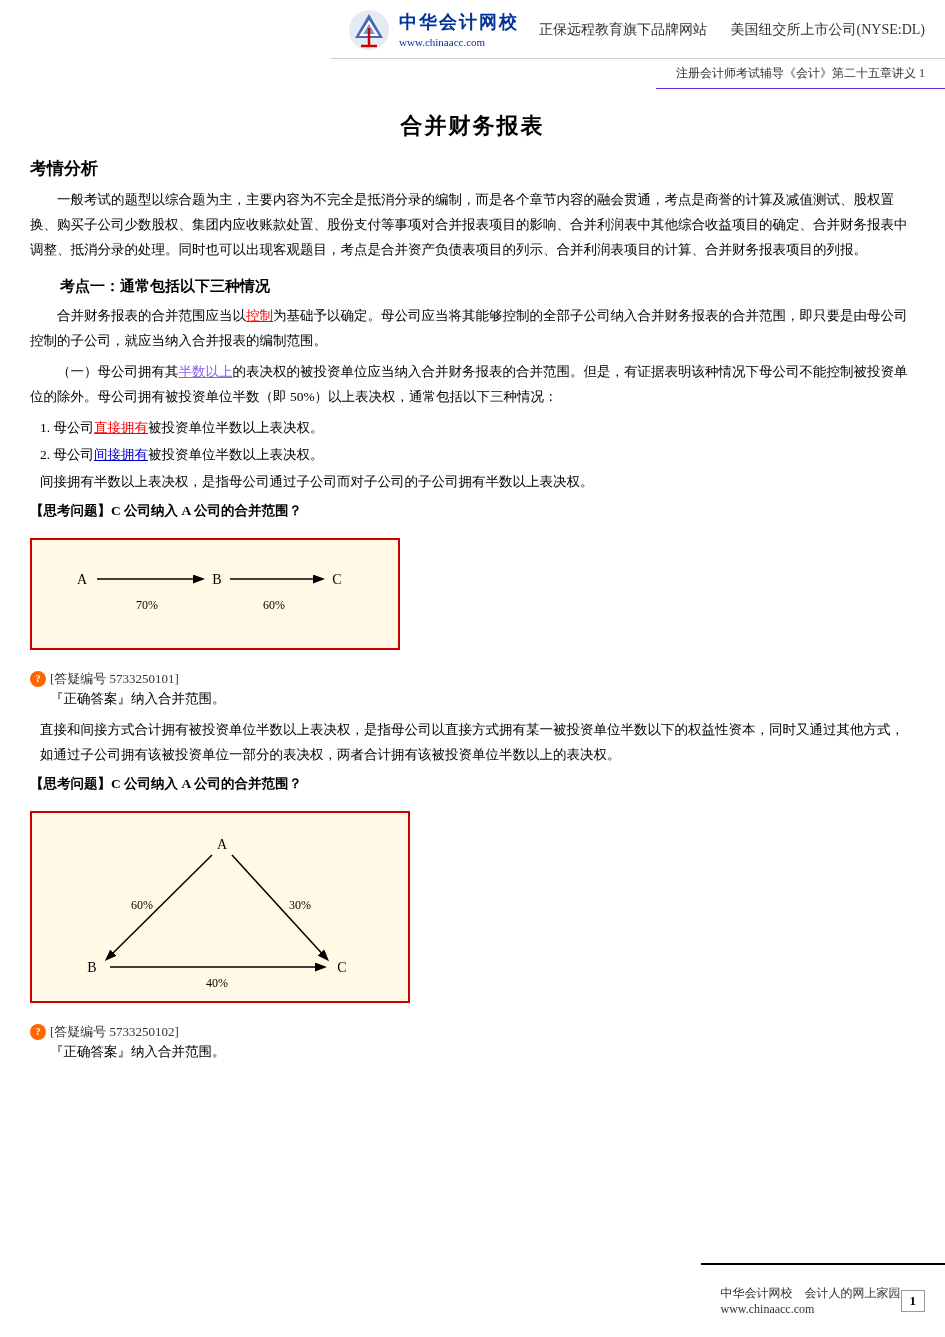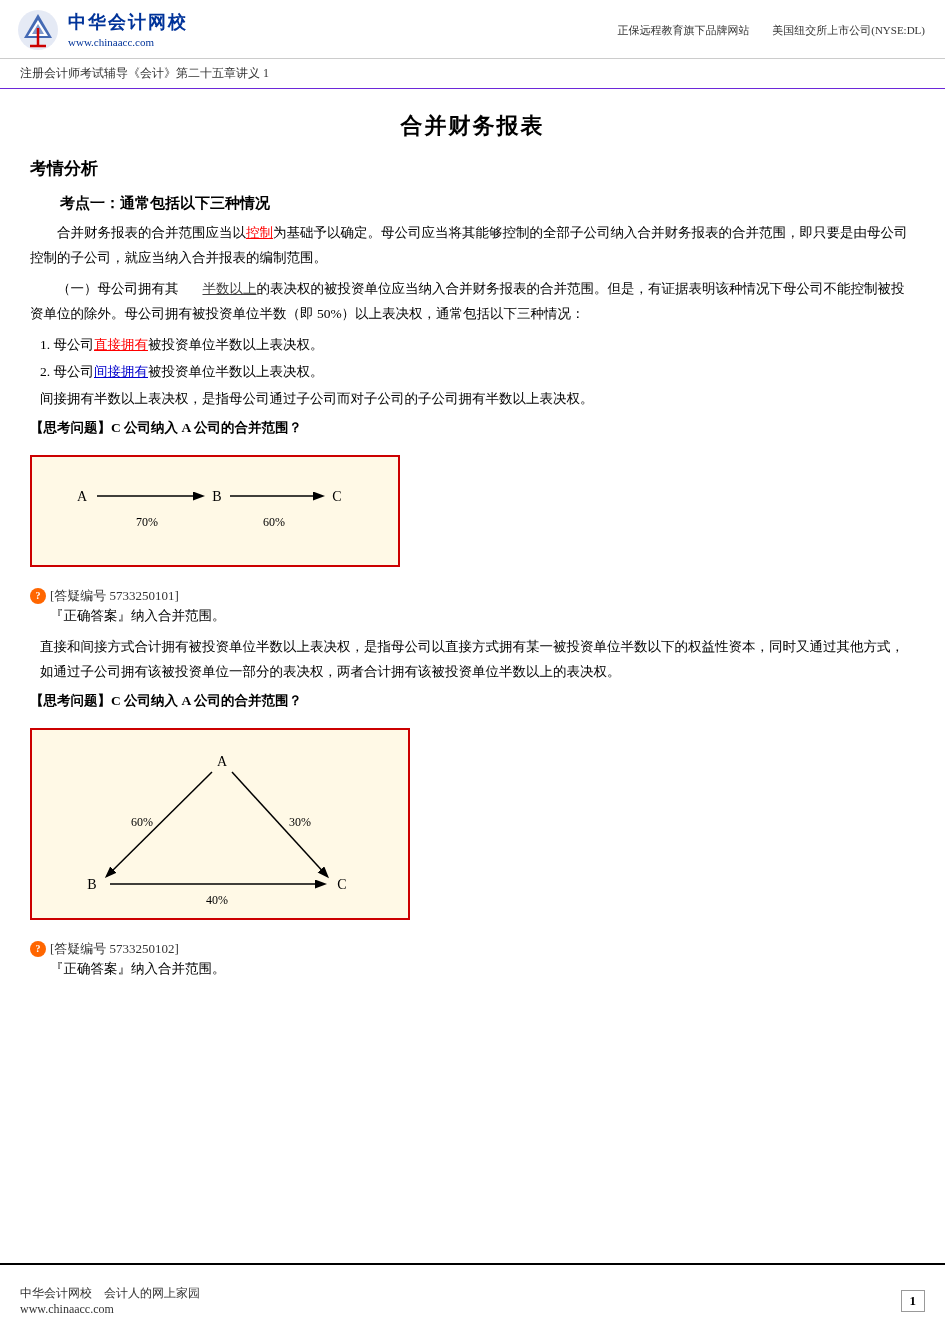--- a/index.html
+++ b/index.html
@@ -11,20 +11,21 @@
       width: 945px;
       min-height: 1337px;
     }
     .page-wrapper {
       width: 945px;
       min-height: 1337px;
       background: #fff;
       position: relative;
       display: flex;
       flex-direction: column;
+      align-items: flex-end;
     }
     
     .header {
       display: flex;
       align-items: center;
       justify-content: space-between;
       padding: 8px 20px 6px 16px;
       border-bottom: 1px solid #ccc;
     }
     .logo-area {
@@ -45,21 +46,21 @@
       font-size: 18px;
       font-weight: bold;
       color: #003399;
       letter-spacing: 2px;
     }
     .logo-url {
       font-size: 11px;
       color: #003399;
     }
     .header-right {
-      font-size: 11px;
+      font-size: 14px;
       color: #333;
       text-align: right;
     }
     .header-right span {
       margin-left: 20px;
     }
     
     .breadcrumb {
       padding: 6px 20px;
       font-size: 12px;
@@ -94,21 +95,21 @@
       line-height: 1.85;
       margin-bottom: 4px;
     }
     .subsection-heading {
       font-size: 15px;
       font-weight: bold;
       margin: 14px 0 8px 0;
       text-indent: 2em;
     }
     .underline-red { text-decoration: underline; color: red; }
-    .underline-orange { text-decoration: underline; color: #404040; margin-left: 24px; }
+    .underline-orange { text-decoration: underline; color: #8b5cf6; }
     .underline-blue { text-decoration: underline; color: #0000cc; }
     .list-item {
       font-size: 13.5px;
       line-height: 1.85;
       margin-left: 10px;
       margin-bottom: 2px;
     }
     .bracket-note {
       font-size: 13.5px;
       font-weight: bold;
@@ -207,20 +208,21 @@
   <div class="breadcrumb">
     <span>注册会计师考试辅导《会计》第二十五章讲义 1</span>
   </div>
 
   <div class="content">
     
     <div class="page-title">合并财务报表</div>
 
     
     <div class="section-heading">考情分析</div>
+    <div class="para">一般考试的题型以综合题为主，主要内容为不完全是抵消分录的编制，而是各个章节内容的融会贯通，考点是商誉的计算及减值测试、股权置换、购买子公司少数股权、集团内应收账款处置、股份支付等事项对合并报表项目的影响、合并利润表中其他综合收益项目的确定、合并财务报表中调整、抵消分录的处理。同时也可以出现客观题目，考点是合并资产负债表项目的列示、合并利润表项目的计算、合并财务报表项目的列报。</div>
 
     
     <div class="subsection-heading">
       <span>考点一：通常包括以下三种情况</span>
     </div>
 
     <div class="para">
       <span>合并财务报表的合并范围应当以</span><span class="underline-red">控制</span><span>为基础予以确定。母公司应当将其能够控制的全部子公司纳入合并财务报表的合并范围，即只要是由母公司控制的子公司，就应当纳入合并报表的编制范围。</span>
     </div>
 

